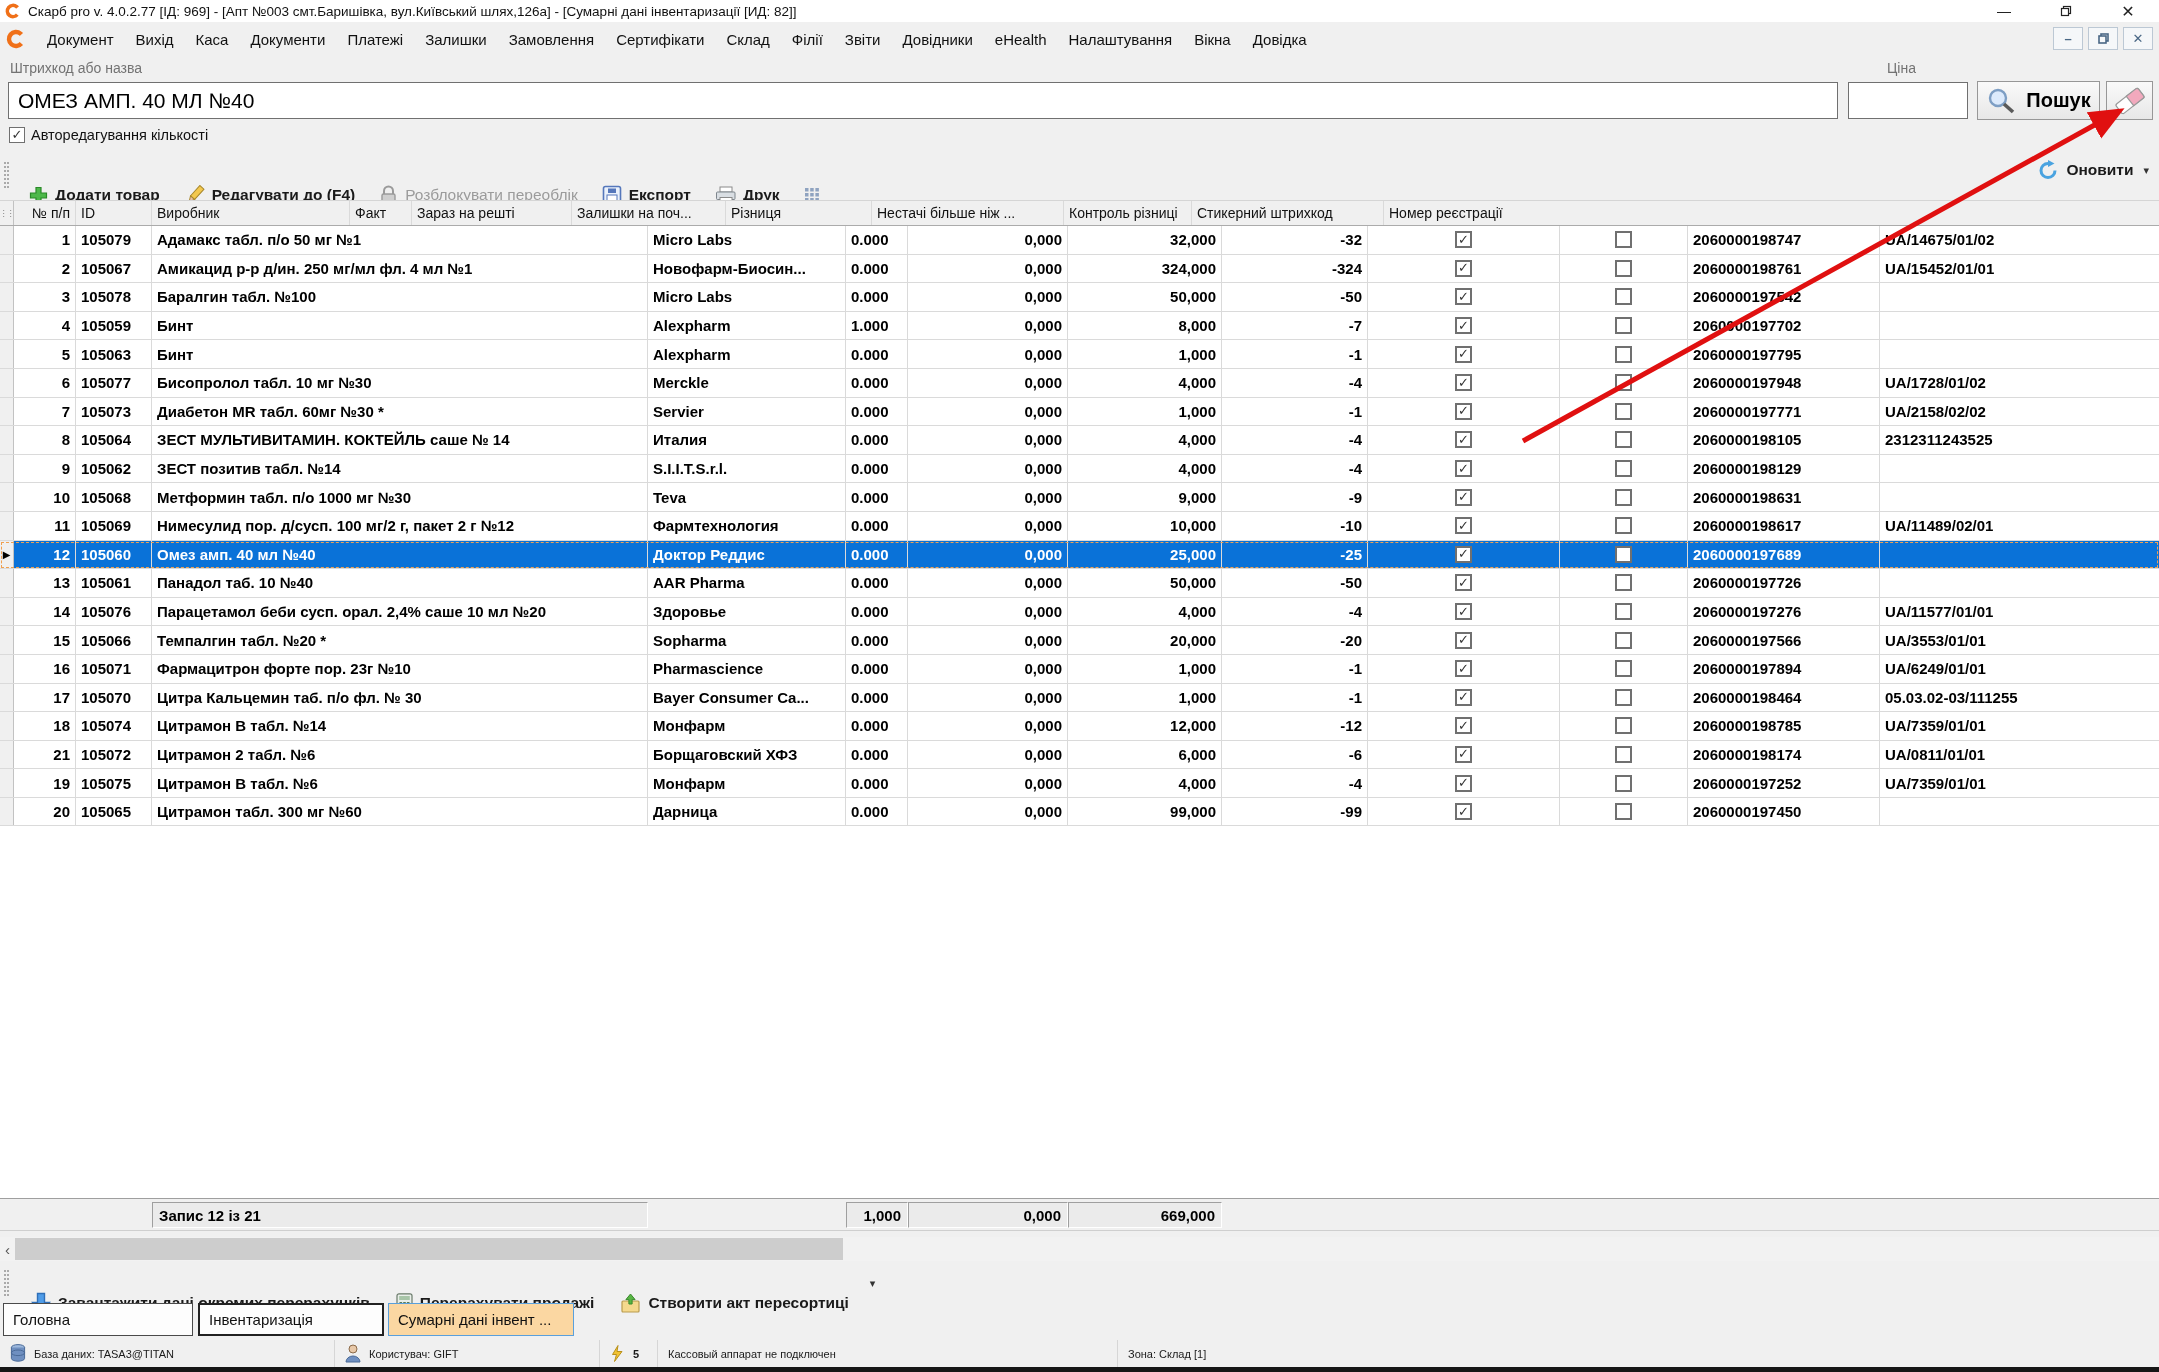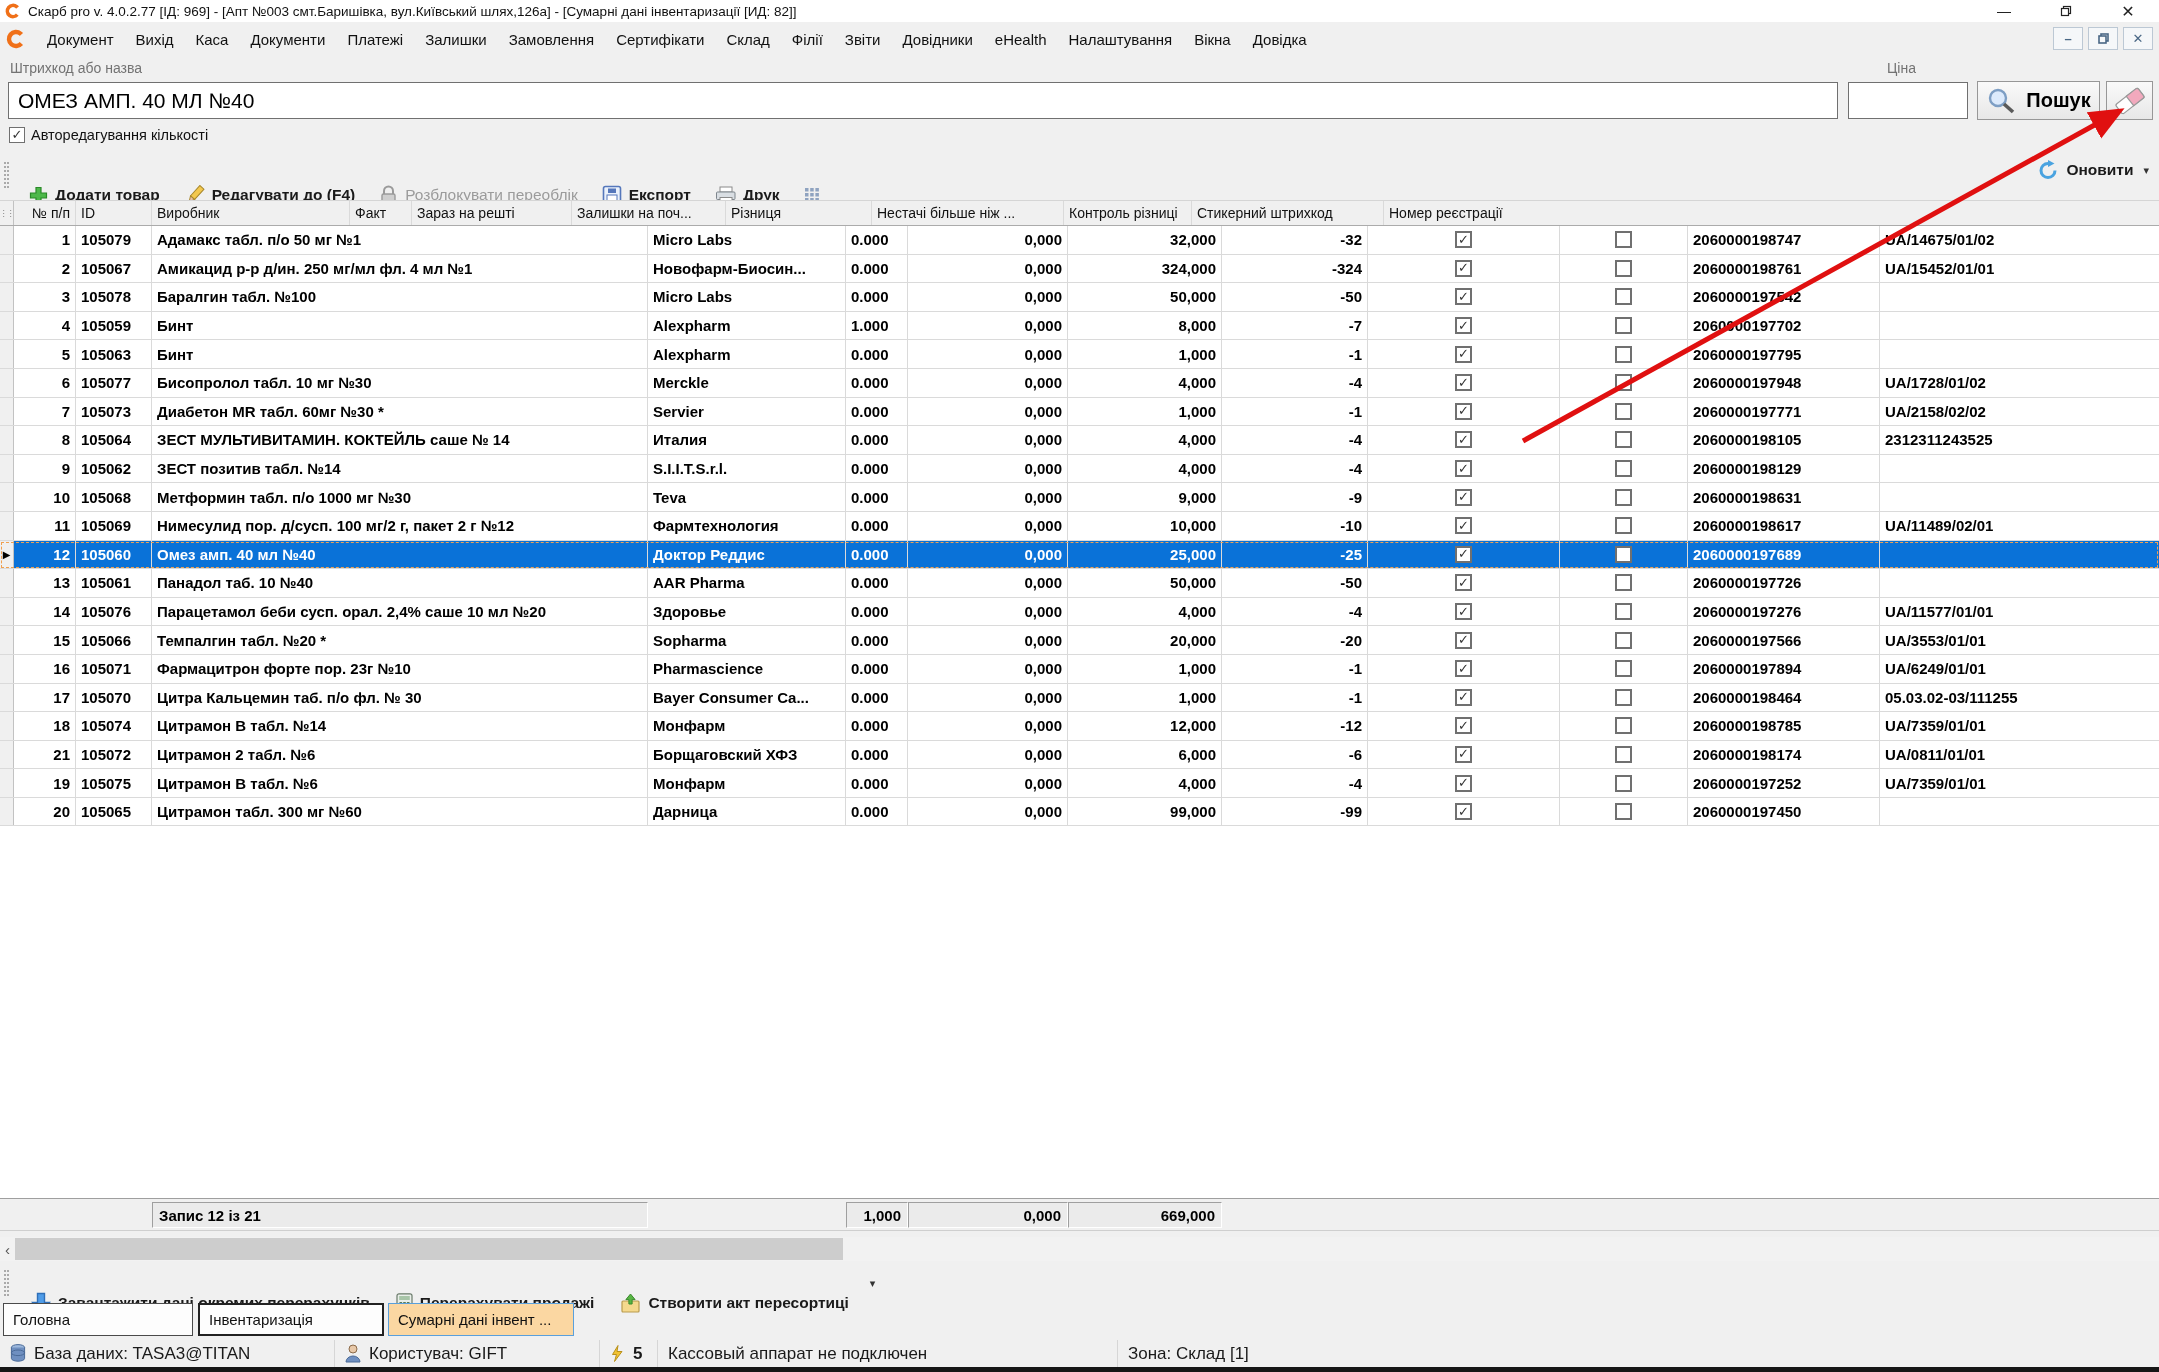--- a/index.html
+++ b/index.html
@@ -85,21 +85,21 @@
   
   .btoolbar { position:absolute; top:1264px; left:0; width:2159px; height:38px; display:flex; align-items:center; padding-left:4px; gap:10px; background:#f0f0f0; }
 
   
   .tabs { position:absolute; top:1303px; left:0; width:2159px; height:35px; }
   .tab { position:absolute; top:0; height:33px; background:#fdfdfd; border:1px solid #4a4a4a; display:flex; align-items:center; padding:0 9px; font-size:15px; color:#111; }
   .tab.bold { border-width:2px; border-color:#222; }
   .tab.active { background:#fbd7a2; border:1.5px solid #5aa0dc; }
 
   
-  .statusbar { position:absolute; top:1340px; left:0; width:2159px; height:27px; background:#f0f0f0; display:flex; align-items:center; font-size:17px; color:#1a1a1a; }
+  .statusbar { position:absolute; top:1340px; left:0; width:2159px; height:27px; background:#f0f0f0; display:flex; align-items:center; font-size:11px; color:#1a1a1a; }
   .seg { height:100%; display:flex; align-items:center; gap:8px; padding:0 10px; border-right:1px solid #d6d6d6; }
   .seg:last-child { border-right:0; }
   .bottomedge { position:absolute; top:1367px; left:0; width:2159px; height:5px; background:#161616; }
 
   
   .annot { position:absolute; top:0; left:0; z-index:60; pointer-events:none; }
 </style>
 </head>
 <body>
 

